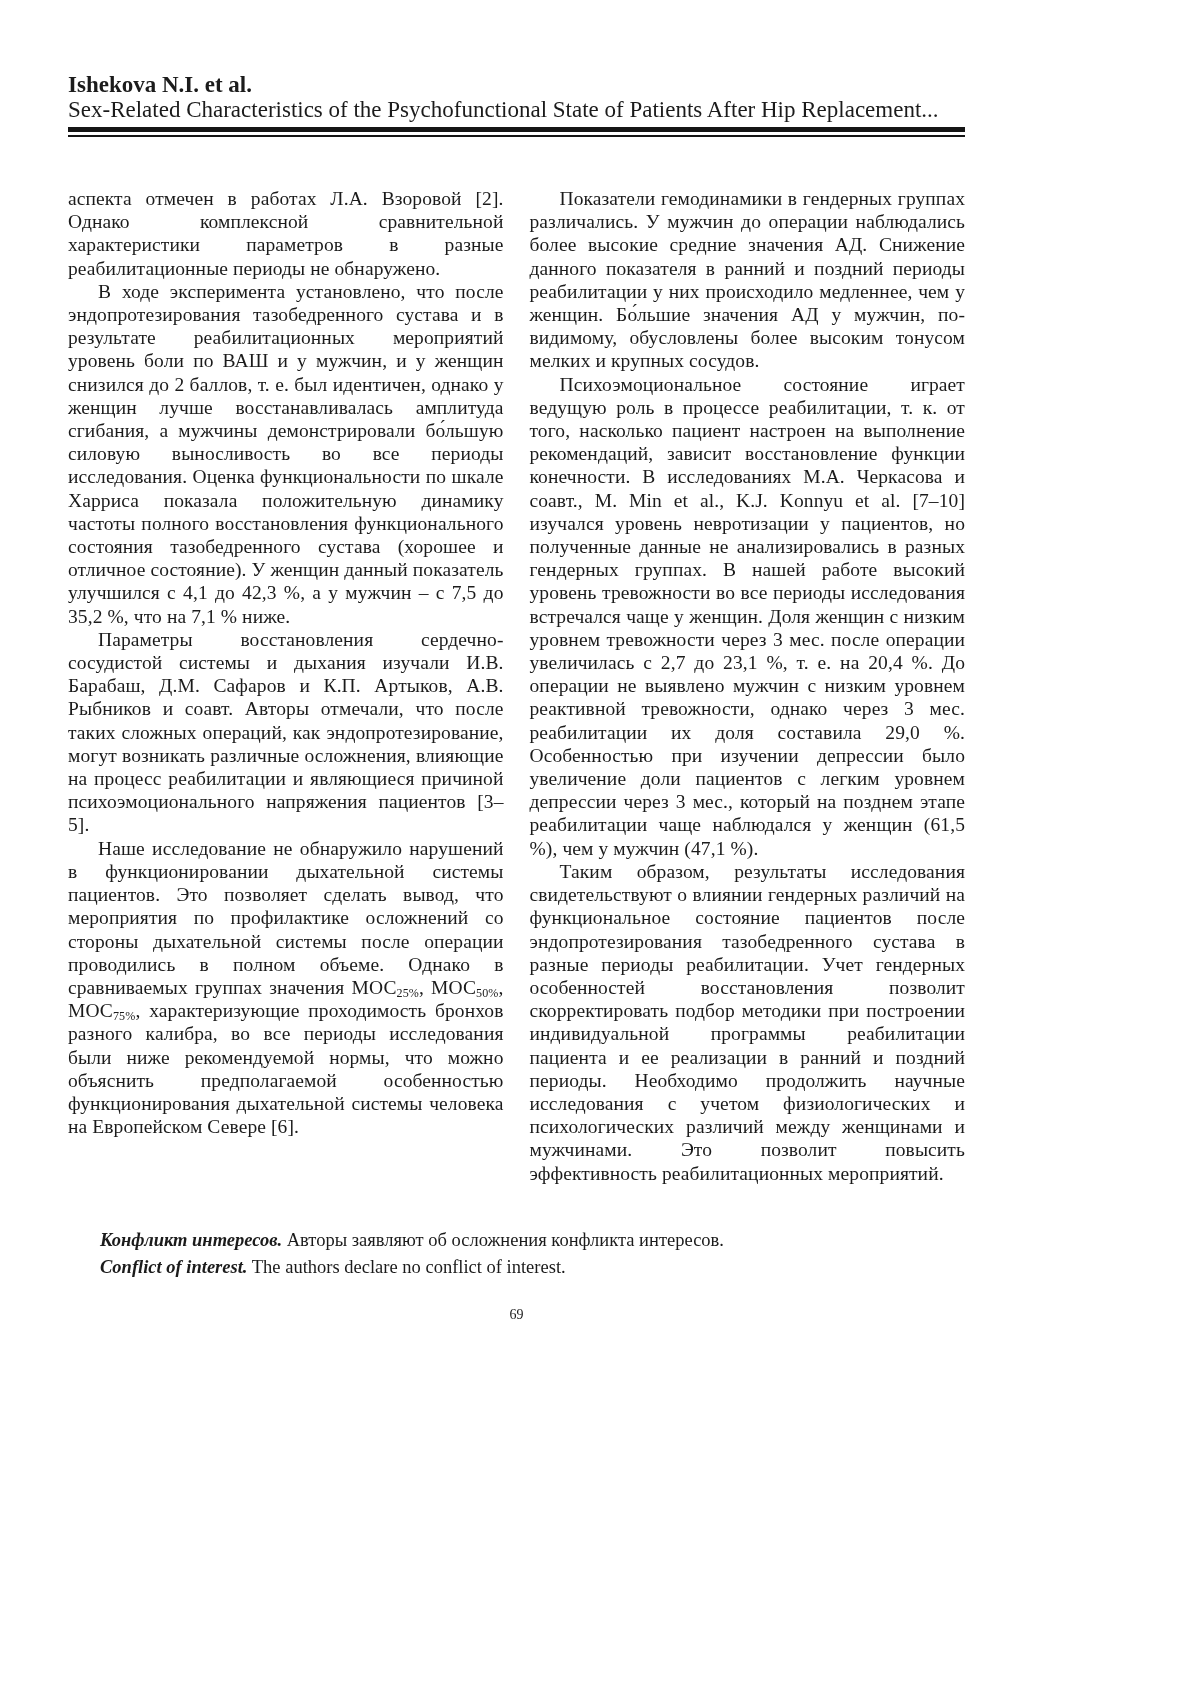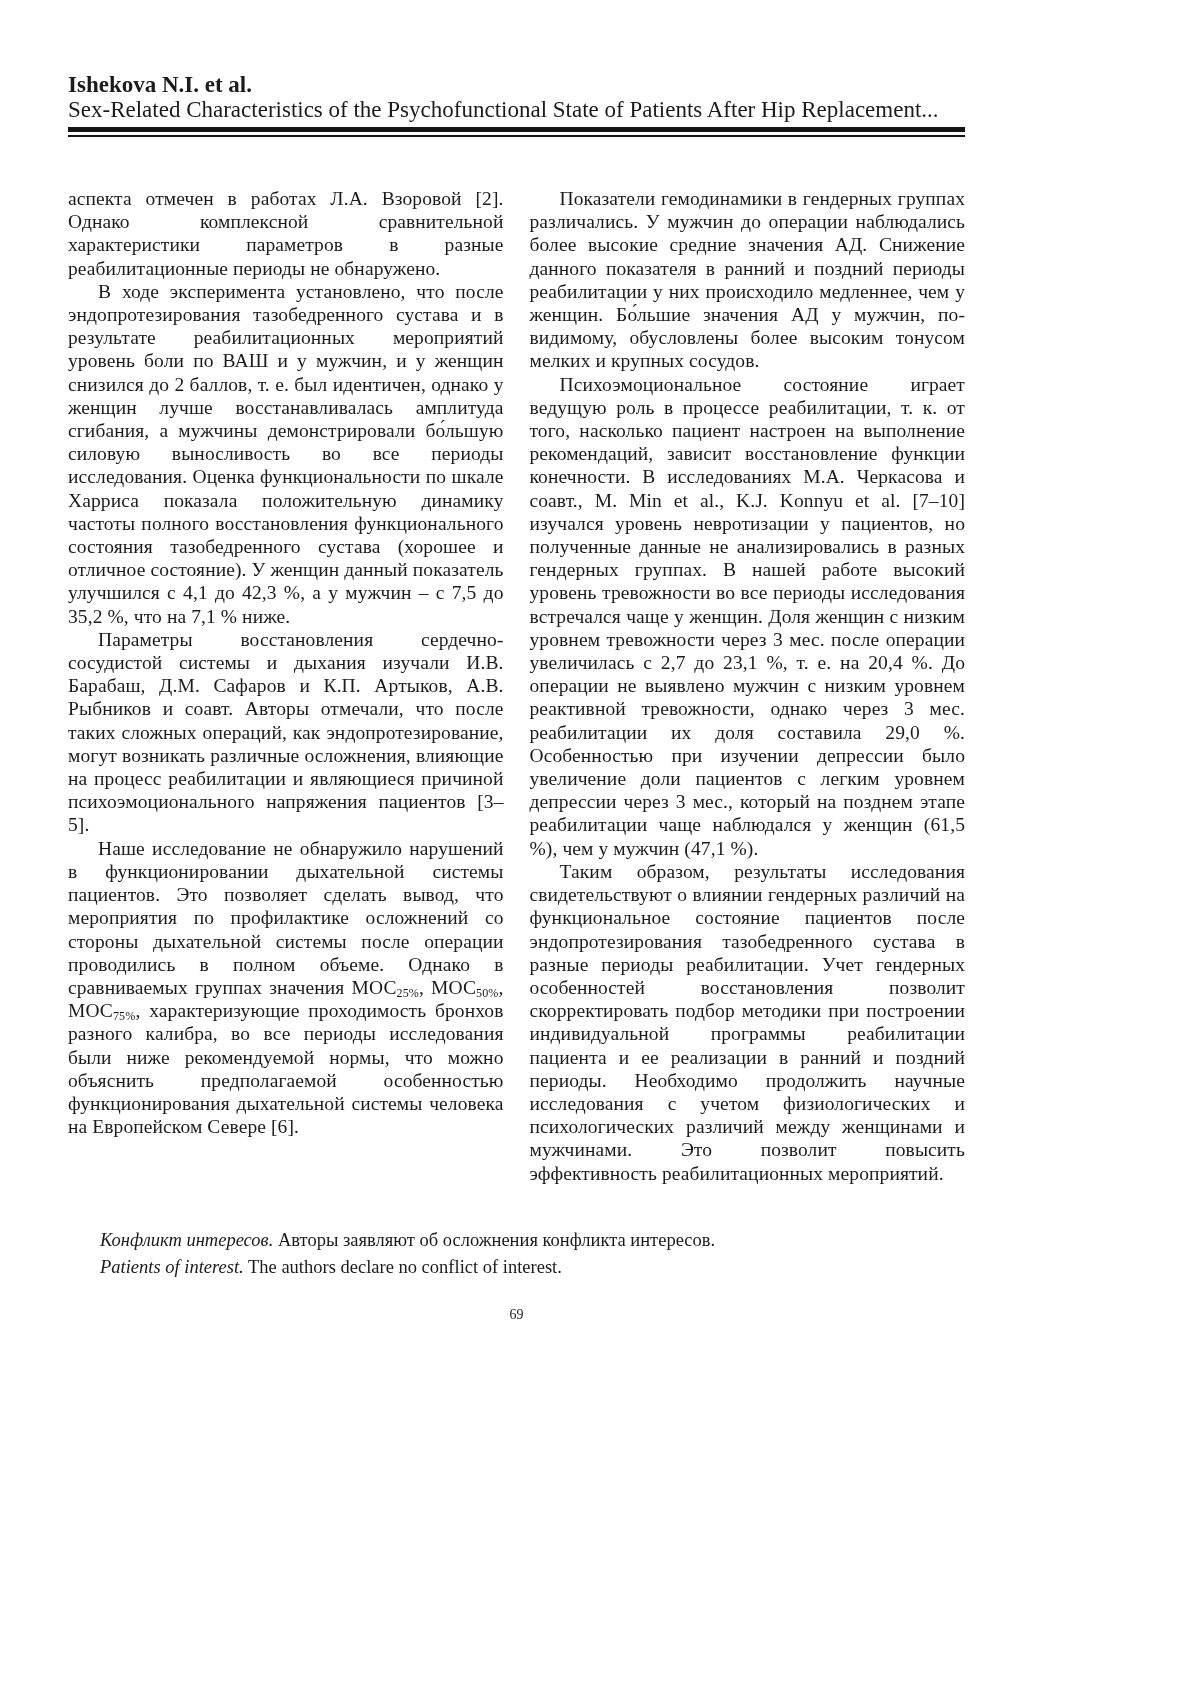--- a/index.html
+++ b/index.html
@@ -51,21 +51,21 @@
     vertical-align: -0.25em;
     font-family: Liberation Serif, serif;
   }
   .notes {
     margin-top: 42px;
     padding-left: 32px;
     padding-right: 6px;
     font-size: 18.5px;
     line-height: 27px;
   }
-  .note-lead { font-weight: normal; font-style: italic; }
+  .note-lead { font-weight: bold; font-style: italic; }
   .page-number {
     text-align: center;
     margin-top: 26px;
     font-size: 14px;
   }
 </style>
 </head>
 <body>
 
 <div class="page">
@@ -86,18 +86,18 @@
       </div>
     <div class="col">
         <p class="para"><span>Показатели гемодинамики в гендерных группах различались. У мужчин до операции наблюдались более высокие средние значения АД. Снижение данного показателя в ранний и поздний периоды реабилитации у них происходило медленнее, чем у женщин. Бо́льшие значения АД у мужчин, по-видимому, обусловлены более высоким тонусом мелких и крупных сосудов.</span></p>
         <p class="para"><span>Психоэмоциональное состояние играет ведущую роль в процессе реабилитации, т. к. от того, насколько пациент настроен на выполнение рекомендаций, зависит восстановление функции конечности. В исследованиях М.А. Черкасова и соавт., M. Min et al., K.J. Konnyu et al. [7–10] изучался уровень невротизации у пациентов, но полученные данные не анализировались в разных гендерных группах. В нашей работе высокий уровень тревожности во все периоды исследования встречался чаще у женщин. Доля женщин с низким уровнем тревожности через 3 мес. после операции увеличилась с 2,7 до 23,1 %, т. е. на 20,4 %. До операции не выявлено мужчин с низким уровнем реактивной тревожности, однако через 3 мес. реабилитации их доля составила 29,0 %. Особенностью при изучении депрессии было увеличение доли пациентов с легким уровнем депрессии через 3 мес., который на позднем этапе реабилитации чаще наблюдался у женщин (61,5 %), чем у мужчин (47,1 %).</span></p>
         <p class="para"><span>Таким образом, результаты исследования свидетельствуют о влиянии гендерных различий на функциональное состояние пациентов после эндопротезирования тазобедренного сустава в разные периоды реабилитации. Учет гендерных особенностей восстановления позволит скорректировать подбор методики при построении индивидуальной программы реабилитации пациента и ее реализации в ранний и поздний периоды. Необходимо продолжить научные исследования с учетом физиологических и психологических различий между женщинами и мужчинами. Это позволит повысить эффективность реабилитационных мероприятий.</span></p>
       </div>
   </div>
 
   <div class="notes">
     <p class="note"><span class="note-lead">Конфликт интересов.</span> <span>Авторы заявляют об осложнения конфликта интересов.</span></p>
-    <p class="note"><span class="note-lead">Patients of interest.</span> <span>The authors declare no conflict of interest.</span></p>
+    <p class="note"><span class="note-lead">Conflict of interest.</span> <span>The authors declare no conflict of interest.</span></p>
   </div>
 
   <div class="page-number">69</div>
 
 </div>
 
 </body></html>

